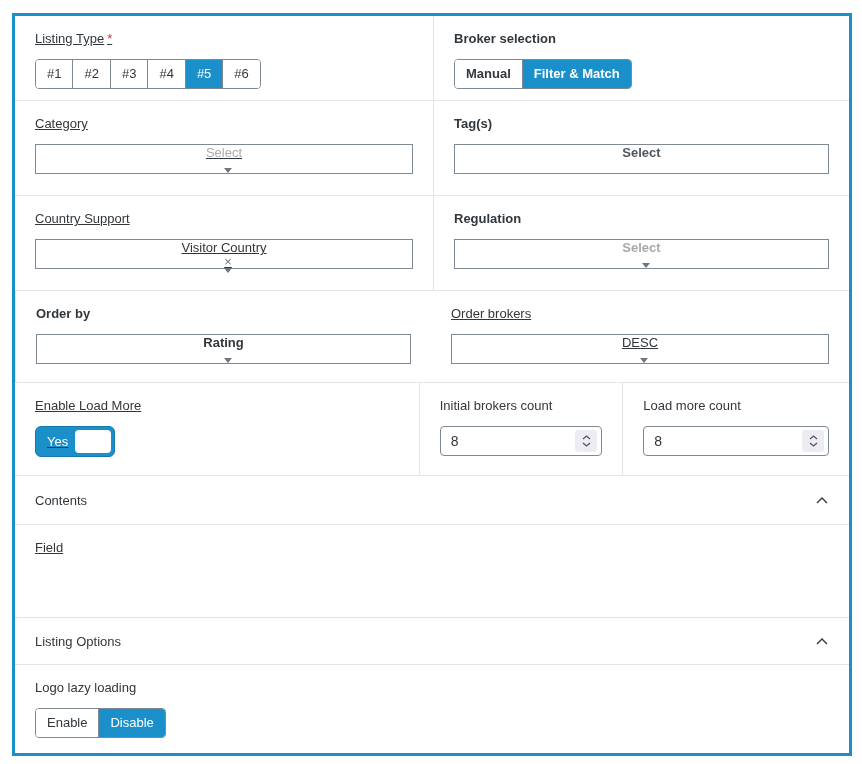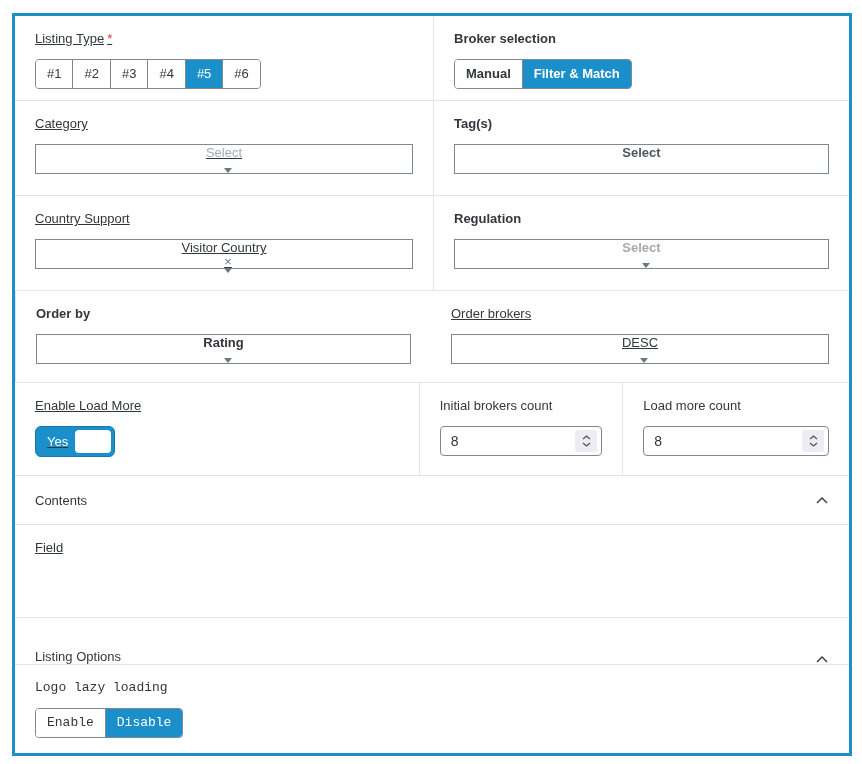--- a/index.html
+++ b/index.html
@@ -27,21 +27,21 @@
   .cell.bordered{border-left:1px solid var(--line);}
   .c-left{width:418px;text-decoration:underline;}
   .c-right{width:416px;font-weight:bold;}
   .c-mid{width:210px;}
   .c-last{width:234px;}
   .r1{height:85px;}
   .r2,.r3{height:95px;}
   .r4{height:92px;}
   .r5{height:93px;}
   .r7{height:93px;text-decoration:underline;}
-  .r9{flex:1 1 auto;border-bottom:none;font-family:Liberation Mono, monospace;}
+  .r9{flex:1 1 auto;border-bottom:none;}
   .field-label{display:block;margin:0 0 13px 0;color:var(--text);}
   .req{color:#dd3232;margin-left:3px;}
 
   
   .seg-group{display:inline-flex;border:1px solid var(--input-border);border-radius:4px;overflow:hidden;background:#fff;}
   .seg{padding:6px 11px;background:#fff;color:var(--text);border:none;border-left:1px solid var(--input-border);
        font:inherit;line-height:16px;cursor:pointer;}
   .seg:first-child{border-left:none;}
   .seg.active{background:var(--accent);color:#fff;}
 
@@ -212,21 +212,21 @@
         </svg>
     </span>
   </div>
 
   <div class="row r7">
     <div class="cell" style="width:100%;">
       <span class="field-label">Field</span>
     </div>
   </div>
 
-  <div class="section-header" style="height:47px;align-items:flex-end;">
+  <div class="section-header" style="height:47px;">
     <span class="title">Listing Options</span>
     <span class="chevron-up">
       <svg width="14" height="9" viewBox="0 0 14 9">
           <path d="M2 7 L7 2 L12 7" fill="none" stroke="#32373c" stroke-width="1.4"></path>
         </svg>
     </span>
   </div>
 
   <div class="row r9">
     <div class="cell" style="width:100%;">

